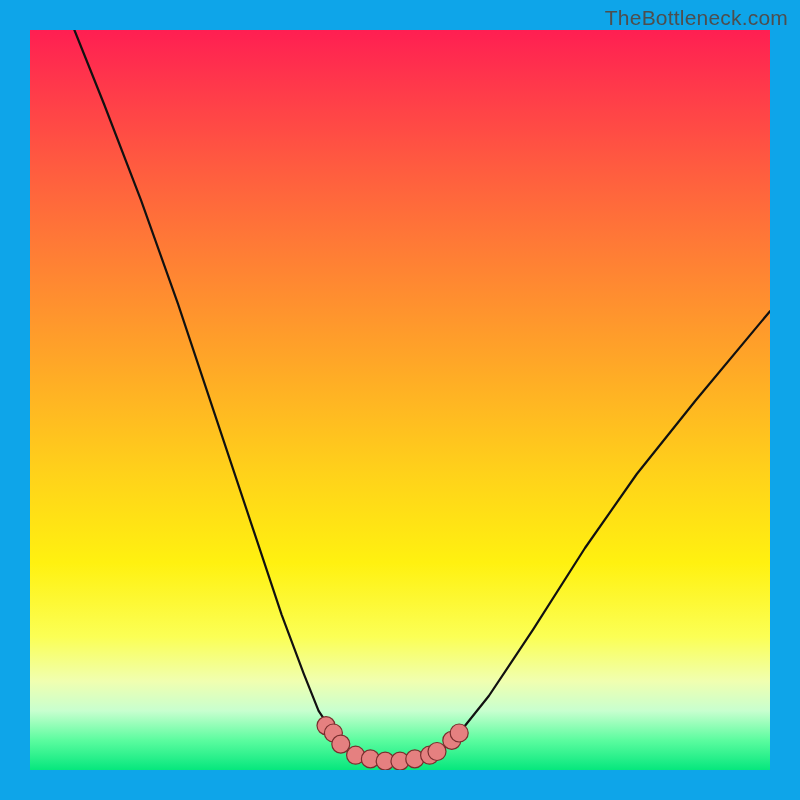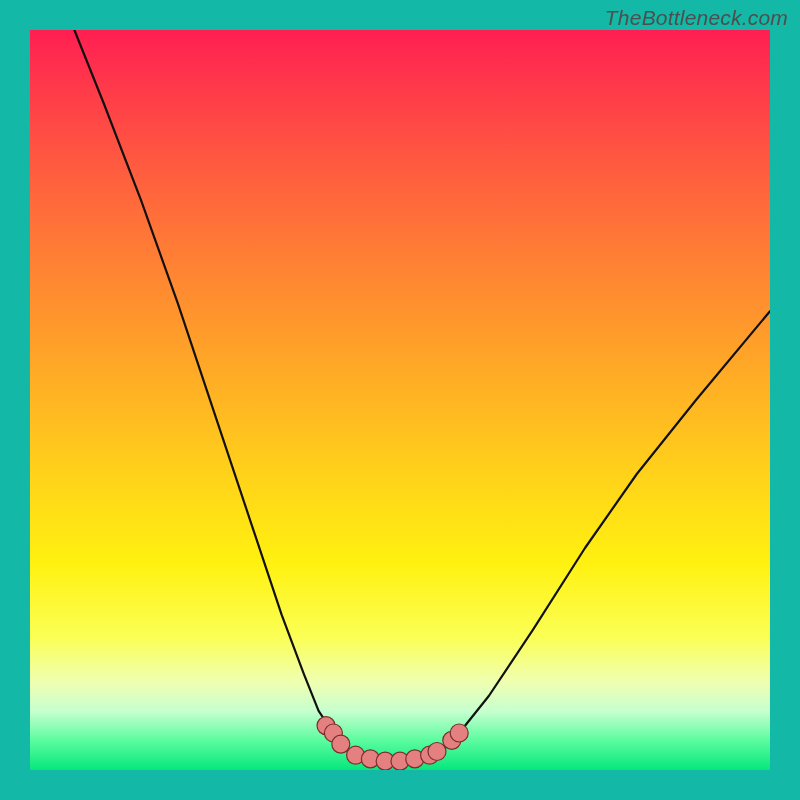--- a/index.html
+++ b/index.html
@@ -8,22 +8,21 @@
     width: 800px;
     height: 800px;
     overflow: hidden;
     background: #000;
     font-family: Arial, Helvetica, sans-serif;
   }
   .frame {
     position: relative;
     width: 800px;
     height: 800px;
-    background: #14b8a6;
-    font-style: italic;
+    background: #0ea5e9;
   }
   .plot-area {
     position: absolute;
     left: 30px;
     top: 30px;
     width: 740px;
     height: 740px;
     overflow: hidden;
   }
   

